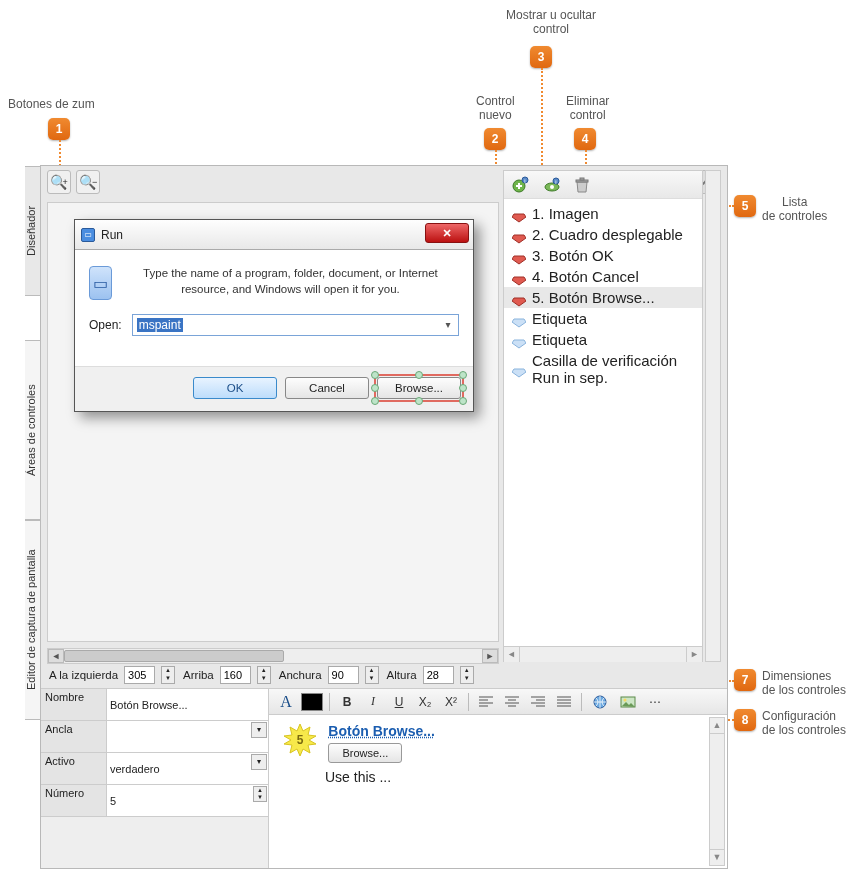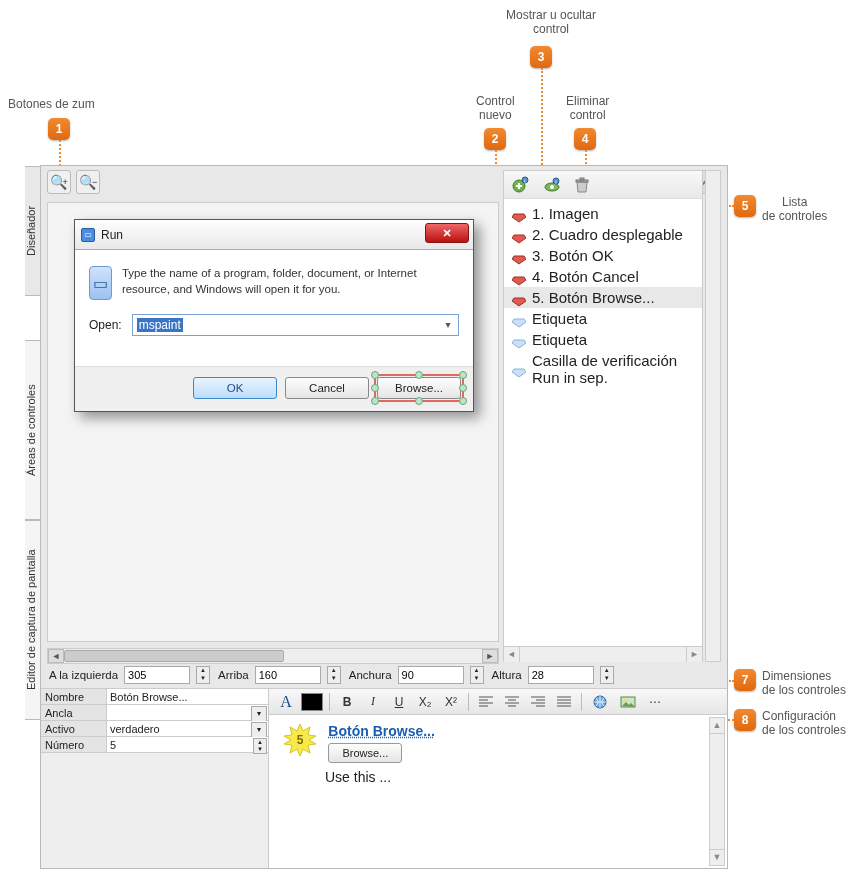--- a/index.html
+++ b/index.html
@@ -22,21 +22,21 @@
   .check-top { position: absolute; right: 4px; top: 0; width: 24px; height: 24px; border: 1px solid #bbb; background: #ddd; border-radius: 3px; display:flex; align-items:center; justify-content:center; color: #777; }
 
   .design-area { position: absolute; top: 36px; left: 6px; width: 452px; height: 440px; background: #f4f4f4; border: 1px solid #ccc; overflow: hidden; }
   .run-dialog { position: absolute; left: 26px; top: 16px; width: 400px; background: #fff; border: 1px solid #555; box-shadow: 6px 6px 12px rgba(0,0,0,.4); }
   .run-title { height: 30px; background: linear-gradient(#fefefe,#e8e8e8); border-bottom: 1px solid #aaa; display:flex; align-items:center; padding: 0 6px; font-size:12px; position: relative; }
   .run-title .icon-mini { width:14px; height:14px; background:#4a8de0; border:1px solid #2a5a9a; border-radius:2px; margin-right:6px; display:inline-flex; align-items:center; justify-content:center; font-size:8px;color:white;}
   .run-close { position:absolute; right:4px; top:3px; width:44px; height:20px; background: linear-gradient(#e66,#b11); color:white; border:1px solid #811; border-radius:3px; display:flex;align-items:center;justify-content:center; font-weight:bold; font-size:11px;}
   .run-body { padding: 16px 14px 12px; }
   .run-body .desc-row { display:flex; align-items:flex-start; gap:10px; margin-bottom:14px;}
   .run-body .biglogo { width:34px;height:34px;border:1px solid #6a9ad8;background:linear-gradient(#cfe3fb,#9cc2f0);border-radius:4px;display:flex;align-items:center;justify-content:center;font-size:16px;color:#2658a0;}
-  .run-body .desc { font-size:11.5px; color:#333; line-height:1.35;}
+  .run-body .desc { font-size:11.5px; color:#333; line-height:1.35;text-align:center;}
   .open-row { display:flex; align-items:center; gap:10px; margin-bottom:18px;}
   .open-row label { font-size:12px; }
   .open-input { flex:1; height:22px; border:1px solid #7aa4d8; padding:0 4px; background:#fff; display:flex; align-items:center; position:relative;}
   .open-input .sel { background:#3a74c4; color:#ffffff; padding:0 2px; }
   .open-input .dd { position:absolute; right:2px; top:2px; width:16px;height:16px; color:#555; text-align:center; font-size:10px; line-height:16px;}
   .dlg-buttons { display:flex; justify-content:flex-end; gap:8px; padding:10px 12px 12px; border-top:1px solid #ddd; background:#f0f0f0;}
   .dlg-btn { width:84px; height:22px; border:1px solid #888; background:linear-gradient(#fdfdfd,#e5e5e5); border-radius:3px; font-size:11.5px; display:flex;align-items:center;justify-content:center; cursor:pointer;}
   .dlg-btn.ok { border:1px solid #3a8acb; background:linear-gradient(#e8f3ff,#bdddfb); color:#1a4d88;}
   .dlg-btn.browse-wrap { position:relative; }
   .sel-handle { position:absolute; width:8px; height:8px; background:#bde4c8; border:1px solid #6aa877; border-radius:50%; }
@@ -54,26 +54,26 @@
   .ctrl-list { padding:4px 0; }
   .ctrl-item { display:flex; align-items:center; gap:6px; padding:2px 8px; font-size:15px; cursor:pointer; }
   .ctrl-item.sel { background:#e8e8e8; }
   .ci-icon { width:14px; height:10px; }
   .ctrl-scroll-v { position:absolute; right:-18px; top:0; bottom:0; width:16px; background:#eee;border:1px solid #ccc;}
   .ctrl-scroll-h { position:absolute; left:0; right:0; bottom:-1px; height:16px; background:#eee;border-top:1px solid #ccc; display:flex;}
   .list-region{position:absolute;top:28px;left:0;right:0;bottom:16px;overflow:hidden;}
 
   .dims-bar { position:absolute; left:6px; right:6px; bottom:182px; height:22px; display:flex; align-items:center; gap:6px; font-size:11.5px; background:#e8e8e8;}
   .dims-bar label { margin-left:2px;}
-  .numbox { width:66px; height:18px; border:1px solid #aaa; background:white; padding:0 3px; font-size:11px; }
+  .numbox { width:31px; height:18px; border:1px solid #aaa; background:white; padding:0 3px; font-size:11px; }
   .spin { width:14px;height:18px;border:1px solid #aaa;background:#eee;display:inline-flex;flex-direction:column;}
   .spin div{flex:1;font-size:6px;text-align:center;line-height:7px;}
 
   .bottom-left { position:absolute; left:0; bottom:0; width:228px; height:180px; border-top:1px solid #ccc; border-right:1px solid #ccc; background:#eee;}
-  .prop-row { display:flex; border-bottom:1px solid #ccc; height:16px;}
+  .prop-row { display:flex; border-bottom:1px solid #ccc; height:32px;}
   .prop-row .lab { width:66px; padding:2px 4px; background:#e4e4e4; border-right:1px solid #ccc; font-size:11px;}
   .prop-row .val { flex:1; background:white; padding:1px 3px; font-size:11px; position:relative; display:flex;align-items:center;}
   .prop-row .val .dd{position:absolute;right:1px;top:1px;width:16px;height:16px;border:1px solid #aaa;background:#eee;text-align:center;font-size:8px;line-height:14px;}
   .prop-row .val .sp{position:absolute;right:1px;top:1px;width:14px;height:16px;border:1px solid #aaa;background:#eee;display:flex;flex-direction:column;}
   .prop-row .val .sp div{flex:1;font-size:6px;text-align:center;line-height:6px;}
 
   .bottom-right { position:absolute; left:228px; right:0; bottom:0; height:180px; border-top:1px solid #ccc; background:white;}
   .rt-toolbar { height:26px; border-bottom:1px solid #ccc; background:linear-gradient(#f8f8f8,#e6e6e6); display:flex; align-items:center; gap:4px; padding:0 6px;}
   .rt-btn { min-width:22px; height:20px; border:1px solid transparent; display:flex;align-items:center;justify-content:center; font-size:12px; cursor:pointer; padding:0 3px; color:#333;}
   .rt-btn.font { font-family:"Times New Roman",serif; font-size:16px; color:#1a4d88;}

